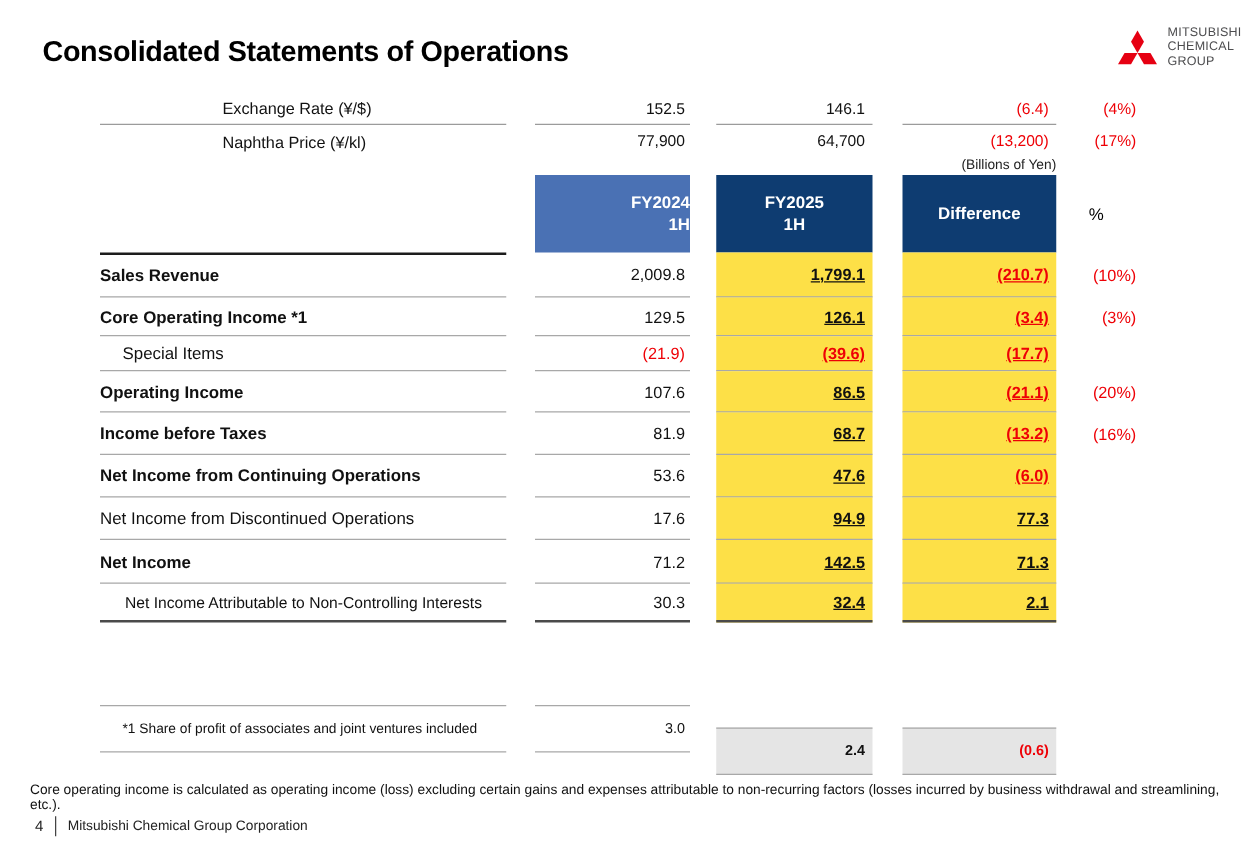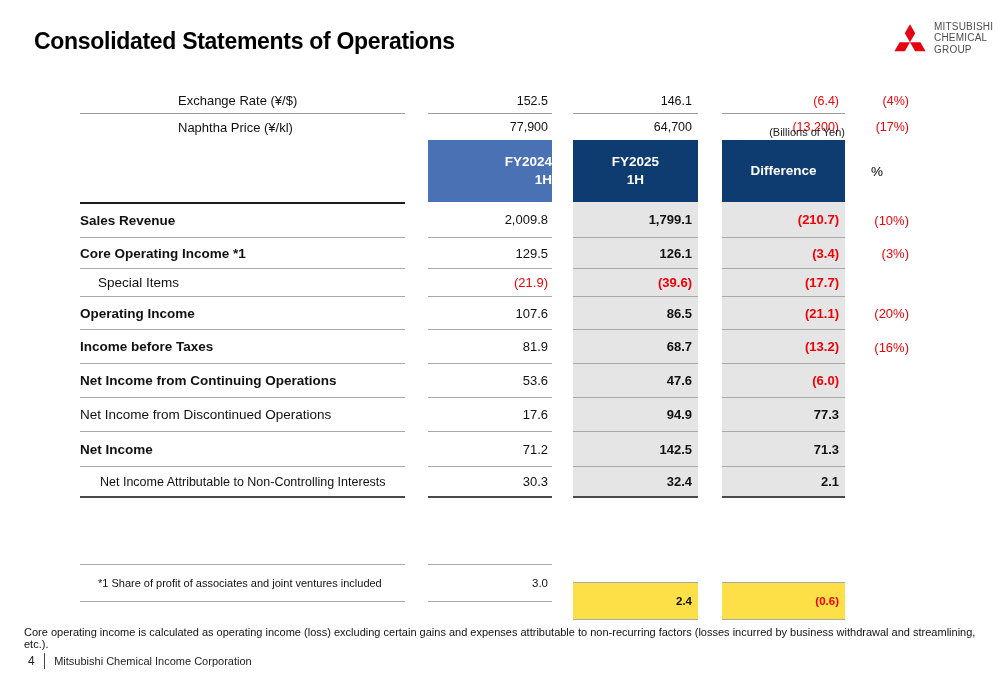--- a/index.html
+++ b/index.html
@@ -17,21 +17,21 @@
   
   .grid-row { display:flex; width:835px; }
   .col-label { width:325px; }
   .g1 { width:23px; } .g2 { width:21px; } .g3 { width:24px; }
   .col-v { width:124px; text-align:right; padding-right:4px; }
   .col-v2 { width:125px; text-align:right; padding-right:6px; }
   .col-v3 { width:123px; text-align:right; padding-right:6px; }
   .col-pct { width:70px; text-align:right; padding-right:6px; }
 
   
-  .indicators { position:absolute; left:80px; top:88px; }
+  .indicators { position:absolute; left:80px; top:74px; }
   .x-row { height:26px; align-items:center; font-size:13px; }
   .x-row .col-label { padding-left:98px; align-self:stretch; display:flex; align-items:center; }
   .x-row.first .col-label, .x-row.first .col-v, .x-row.first .col-v2, .x-row.first .col-v3
     { border-bottom:1px solid #9b9b9b; height:26px; }
   .x-row .col-v, .x-row .col-v2, .x-row .col-v3, .x-row .col-pct
     { display:flex; align-items:center; justify-content:flex-end; height:26px; font-size:12.5px; }
 
   .units { position:absolute; left:80px; top:126px; width:765px; text-align:right;
     font-size:11px; color:#222; }
 
@@ -44,39 +44,39 @@
   .hbox.b2 { background:#0e3c71; }
   .h-pct { display:flex; align-items:center; justify-content:center; color:#000;
     font-size:13.5px; height:62px; padding-left:0; }
 
   .t-row { align-items:center; }
   .t-row .cell { height:100%; display:flex; align-items:center; border-bottom:1px solid #a8a8a8; }
   .t-row .gap { height:100%; }
   .t-row .col-label { font-size:13.5px; }
   .t-row .col-v, .t-row .col-v2, .t-row .col-v3 { justify-content:flex-end; font-size:13px; }
   .t-row .col-pct { justify-content:flex-end; font-size:13px; border-bottom:none !important; }
-  .t-row .col-v2, .t-row .col-v3 { background:#e5e5e5; }
+  .t-row .col-v2, .t-row .col-v3 { background:#fde047;text-decoration:underline; }
   .t-row.first .col-label { border-top:2px solid #1c1c1c; }
   .t-row.last .col-label, .t-row.last .col-v, .t-row.last .col-v2, .t-row.last .col-v3
     { border-bottom:2px solid #4a4a4a; }
   .bold { font-weight:bold; }
   .neg { color:#ee0006; }
   .ind1 { padding-left:18px; }
   .ind2 { padding-left:20px; }
   .two-line { line-height:16px; }
   .r-h36{height:36px}.r-h31{height:31px}.r-h28{height:28px}.r-h33{height:33px}
   .r-h34{height:34px}.r-h35{height:35px}.r-h48{height:48px}
 
   
   .fnrow { position:absolute; left:80px; top:564px; height:38px; align-items:center; }
   .fnrow .cell { height:100%; display:flex; align-items:center;
     border-top:1px solid #a8a8a8; border-bottom:1px solid #a8a8a8; }
   .fnrow .col-label { font-size:11px; padding-left:18px; }
   .fnrow .col-v, .fnrow .col-v2, .fnrow .col-v3 { justify-content:flex-end; font-size:11.5px; }
-  .fnrow .col-v2, .fnrow .col-v3 { background:#fde047;margin-top:36px; }
+  .fnrow .col-v2, .fnrow .col-v3 { background:#e5e5e5;margin-top:36px; }
 
   .note { position:absolute; left:24px; top:626px; width:960px; font-size:11px; color:#111; }
 
   .footer { position:absolute; left:28px; top:653px; display:flex; align-items:center; gap:9px; }
   .footer .pageno { font-size:12px; color:#222; }
   .footer .vbar { width:1.5px; height:16px; background:#444; display:inline-block; }
   .footer .company { font-size:11px; color:#222; }
 </style>
 </head>
 <body>
@@ -257,16 +257,16 @@
     <div class="g3"></div>
     <div class="cell col-v3 bold neg">(0.6)</div>
     <div class="col-pct"></div>
   </div>
 
   <div class="note">Core operating income is calculated as operating income (loss) excluding certain gains and expenses attributable to non-recurring factors (losses incurred by business withdrawal and streamlining, etc.).</div>
 
   <div class="footer">
     <span class="pageno">4</span>
     <span class="vbar"></span>
-    <span class="company">Mitsubishi Chemical Income Corporation</span>
+    <span class="company">Mitsubishi Chemical Group Corporation</span>
   </div>
 
 </div>
 
 </body></html>

